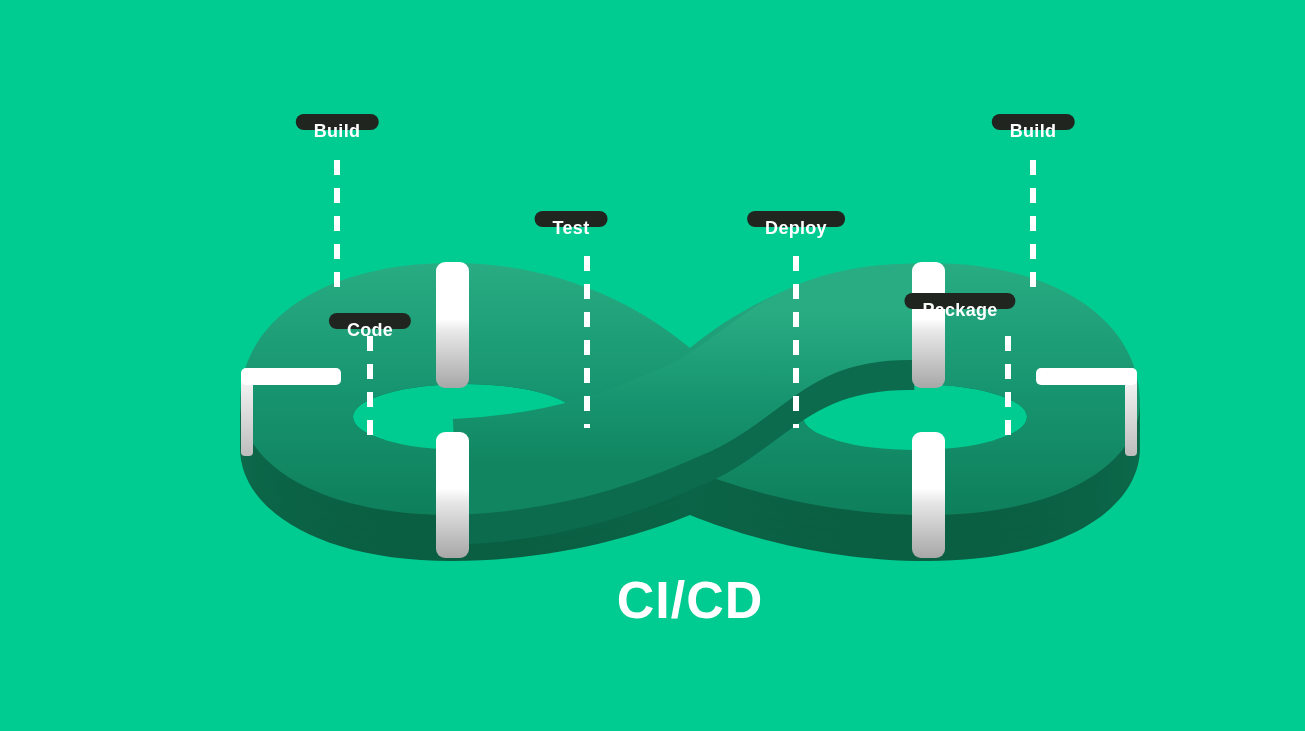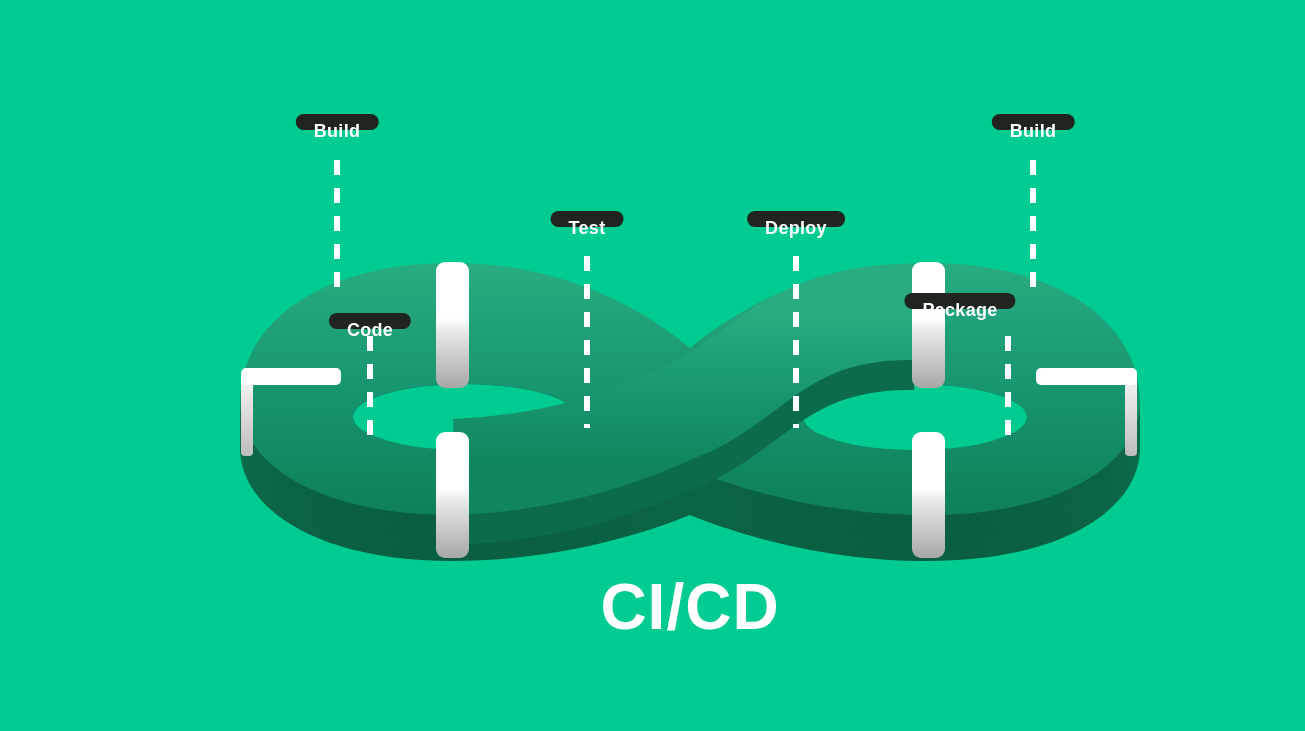--- a/index.html
+++ b/index.html
@@ -37,21 +37,21 @@
     letter-spacing: 0.3px;
     white-space: nowrap;
     text-align: center;
   }
   .diagram-title {
     position: absolute;
     left: 690px;
     top: 570px;
     transform: translateX(-50%);
     color: var(--title, #FFFFFF);
-    font-size: 64px;
+    font-size: 52px;
     font-weight: 700;
     letter-spacing: 1px;
     white-space: nowrap;
   }
 </style>
 </head>
 <body>
 
 <div class="stage-canvas">
 
@@ -122,20 +122,20 @@
       <line x1="370" y1="336" x2="370" y2="448"></line>
       <line x1="587" y1="256" x2="587" y2="428"></line>
       <line x1="796" y1="256" x2="796" y2="428"></line>
       <line x1="1008" y1="336" x2="1008" y2="448"></line>
       <line x1="1033" y1="160" x2="1033" y2="293"></line>
     </g>
   </svg>
 
   <div class="pill" style="left:337px; top:114px;">Build</div>
   <div class="pill" style="left:370px; top:293px;margin-top:20px;">Code</div>
-  <div class="pill" style="left:587px; top:211px;text-align:right;">Test</div>
+  <div class="pill" style="left:571px; top:211px;text-align:right;">Test</div>
   <div class="pill" style="left:796px; top:211px;">Deploy</div>
   <div class="pill" style="left:960px; top:293px;">Package</div>
   <div class="pill" style="left:1033px; top:114px;">Build</div>
 
   <div class="diagram-title">CI/CD</div>
 
 </div>
 
 </body></html>

